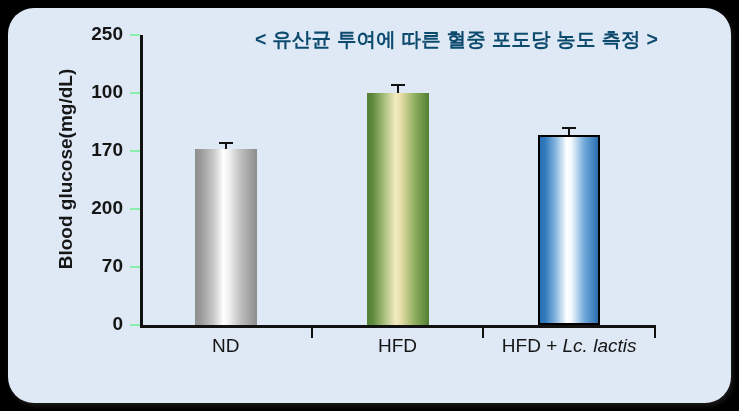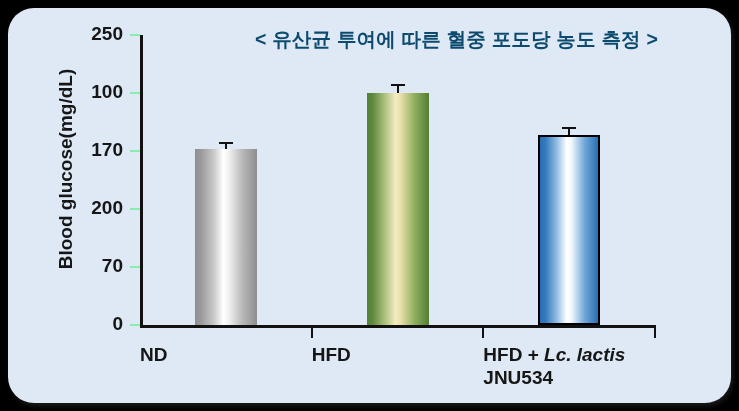--- a/index.html
+++ b/index.html
@@ -167,24 +167,24 @@
     left: 0;
     top: 0;
     width: 100%;
     height: 2.2px;
     background: #111;
   }
 
   
   .catlabel {
     position: absolute;
-    top: 315px;
-    text-align: left;
+    top: 306px;
+    text-align: center;
     font-size: 19px;
-    font-weight: bold;
+    font-weight: normal;
     color: #161616;
     line-height: 1.22;
   }
   .catlabel .ital {
     font-style: italic;
     margin-top: 8px;
   }
 </style>
 </head>
 <body>
@@ -241,20 +241,20 @@
               <div class="cap"></div>
             </div>
             <div class="errbar" style="left: 422.167px; width: 14px; top: 98.64px; height: 8.12px;">
               <div class="stem"></div>
               <div class="cap"></div>
             </div>
           </div>
         <div id="cats">
             <div class="catlabel" style="left: 0px; width: 171.667px;">ND</div>
             <div class="catlabel" style="left: 171.667px; width: 171.667px;">HFD</div>
-            <div class="catlabel" style="left: 343.333px; width: 171.667px;"><span>HFD + </span><span class="ital">Lc. lactis</span><br><span>JNU534</span></div>
+            <div class="catlabel" style="left: 343.333px; width: 171.667px;"><span>HFD + </span><span class="ital">Lc. lactis</span><br></div>
           </div>
       </div>
 
     </div>
   </div>
 
 </div>
 
 </body></html>

